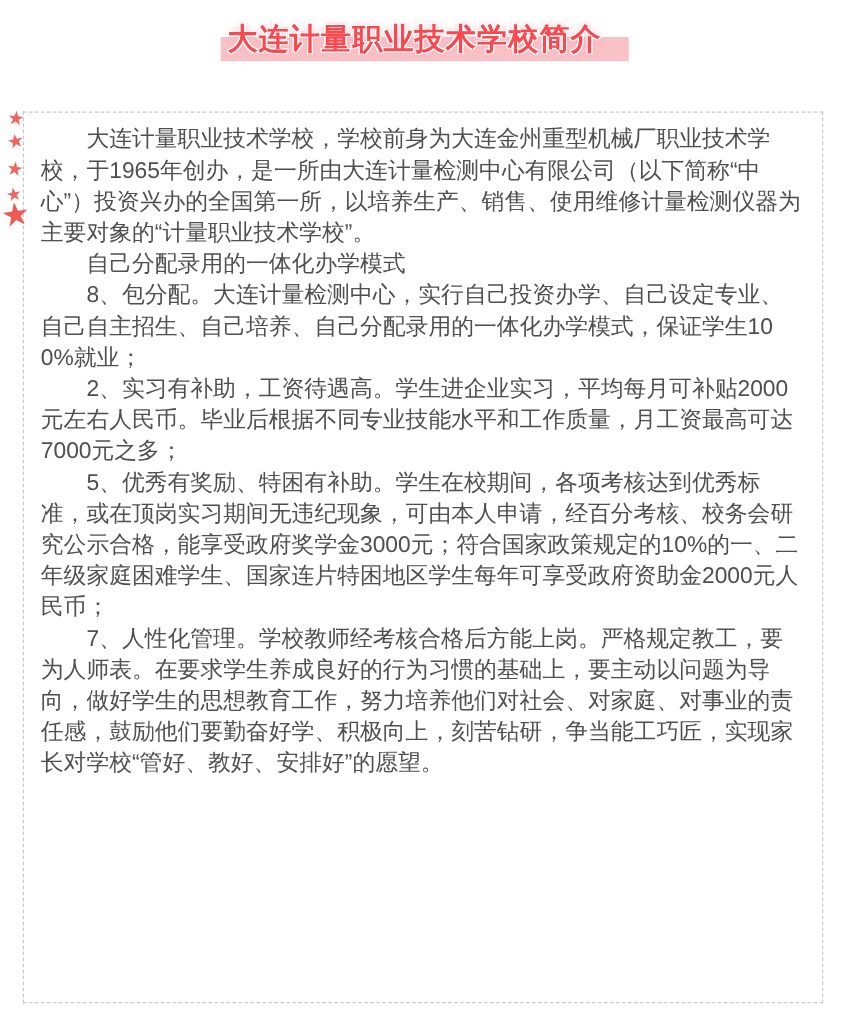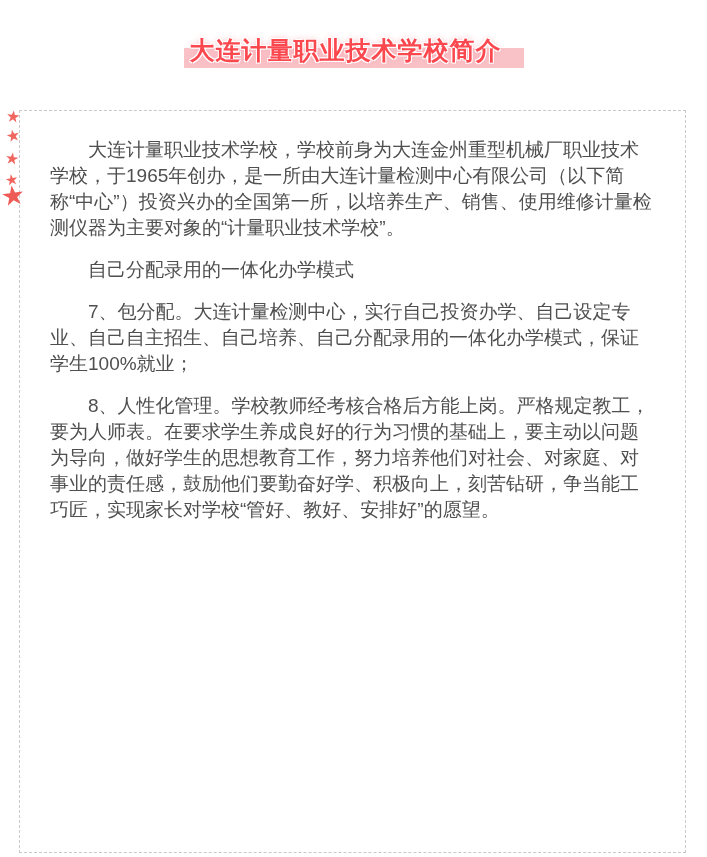--- a/index.html
+++ b/index.html
@@ -14,21 +14,21 @@
     font-family: "Liberation Sans", "DejaVu Sans", sans-serif;
   }
   .page {
     position: relative;
     width: 707px;
     height: 857px;
     background: #ffffff;
   }
   .title-wrap {
     text-align: center;
-    padding-top: 34px;
+    padding-top: 17px;
   }
   .page-title {
     display: inline-block;
     margin: 0;
     font-size: 25px;
     font-weight: bold;
     letter-spacing: 1px;
     color: #fb474e;
     line-height: 32px;
     padding: 0 22px 2px 6px;
@@ -47,21 +47,21 @@
     position: relative;
     box-sizing: border-box;
     margin-left: 19px;
     margin-top: 42px;
     width: 667px;
     min-height: 743px;
     border: 1px dashed #c9c9c9;
     padding: 10px 16px 28px 14px;
   }
   .para {
-    margin: 16px;
+    margin: 0;
     font-size: 19px;
     line-height: 26px;
     color: #4f4f4f;
     text-indent: 2em;
     text-align: left;
     word-break: break-all;
   }
   .stars {
     position: absolute;
     left: 0;
@@ -97,23 +97,25 @@
       <span class="star s2">★</span>
       <span class="star s3">★</span>
       <span class="star s4">★</span>
       <span class="star s5">★</span>
     </div>
 
     <p class="para">大连计量职业技术学校，学校前身为大连金州重型机械厂职业技术学校，于1965年创办，是一所由大连计量检测中心有限公司（以下简称“中心”）投资兴办的全国第一所，以培养生产、销售、使用维修计量检测仪器为主要对象的“计量职业技术学校”。</p>
 
     <p class="para">自己分配录用的一体化办学模式</p>
 
-    <p class="para">7、包分配。大连计量检测中心，实行自己投资办学、自己设定专业、自己自主招生、自己培养、自己分配录用的一体化办学模式，保证学生100%就业；</p>
+    <p class="para">8、包分配。大连计量检测中心，实行自己投资办学、自己设定专业、自己自主招生、自己培养、自己分配录用的一体化办学模式，保证学生100%就业；</p>
+
+    <p class="para">2、实习有补助，工资待遇高。学生进企业实习，平均每月可补贴2000元左右人民币。毕业后根据不同专业技能水平和工作质量，月工资最高可达7000元之多；</p>
 
 
 
+    <p class="para">5、优秀有奖励、特困有补助。学生在校期间，各项考核达到优秀标准，或在顶岗实习期间无违纪现象，可由本人申请，经百分考核、校务会研究公示合格，能享受政府奖学金3000元；符合国家政策规定的10%的一、二年级家庭困难学生、国家连片特困地区学生每年可享受政府资助金2000元人民币；</p>
 
-
-    <p class="para">8、人性化管理。学校教师经考核合格后方能上岗。严格规定教工，要为人师表。在要求学生养成良好的行为习惯的基础上，要主动以问题为导向，做好学生的思想教育工作，努力培养他们对社会、对家庭、对事业的责任感，鼓励他们要勤奋好学、积极向上，刻苦钻研，争当能工巧匠，实现家长对学校“管好、教好、安排好”的愿望。</p>
+    <p class="para">7、人性化管理。学校教师经考核合格后方能上岗。严格规定教工，要为人师表。在要求学生养成良好的行为习惯的基础上，要主动以问题为导向，做好学生的思想教育工作，努力培养他们对社会、对家庭、对事业的责任感，鼓励他们要勤奋好学、积极向上，刻苦钻研，争当能工巧匠，实现家长对学校“管好、教好、安排好”的愿望。</p>
 
   </div>
 
 </div>
 
 </body></html>

